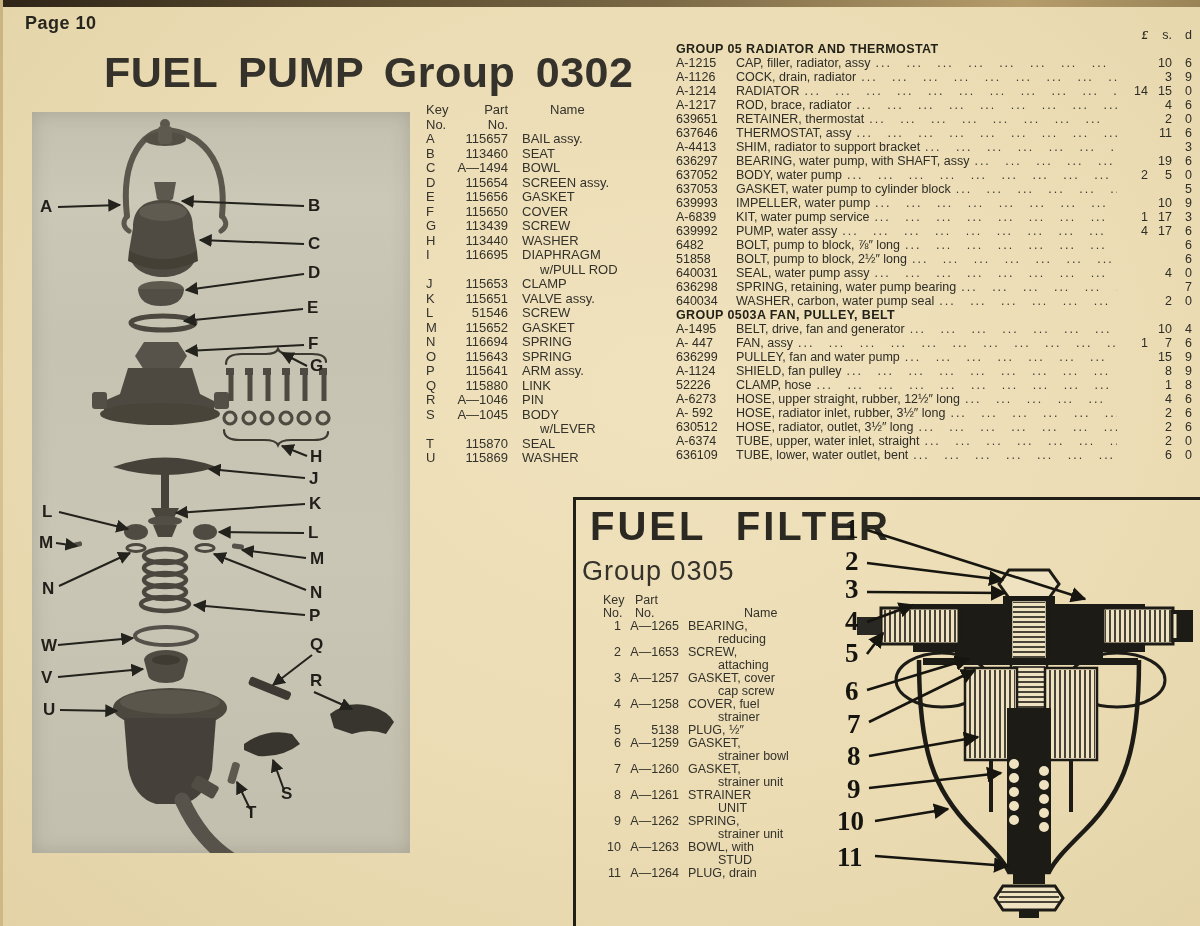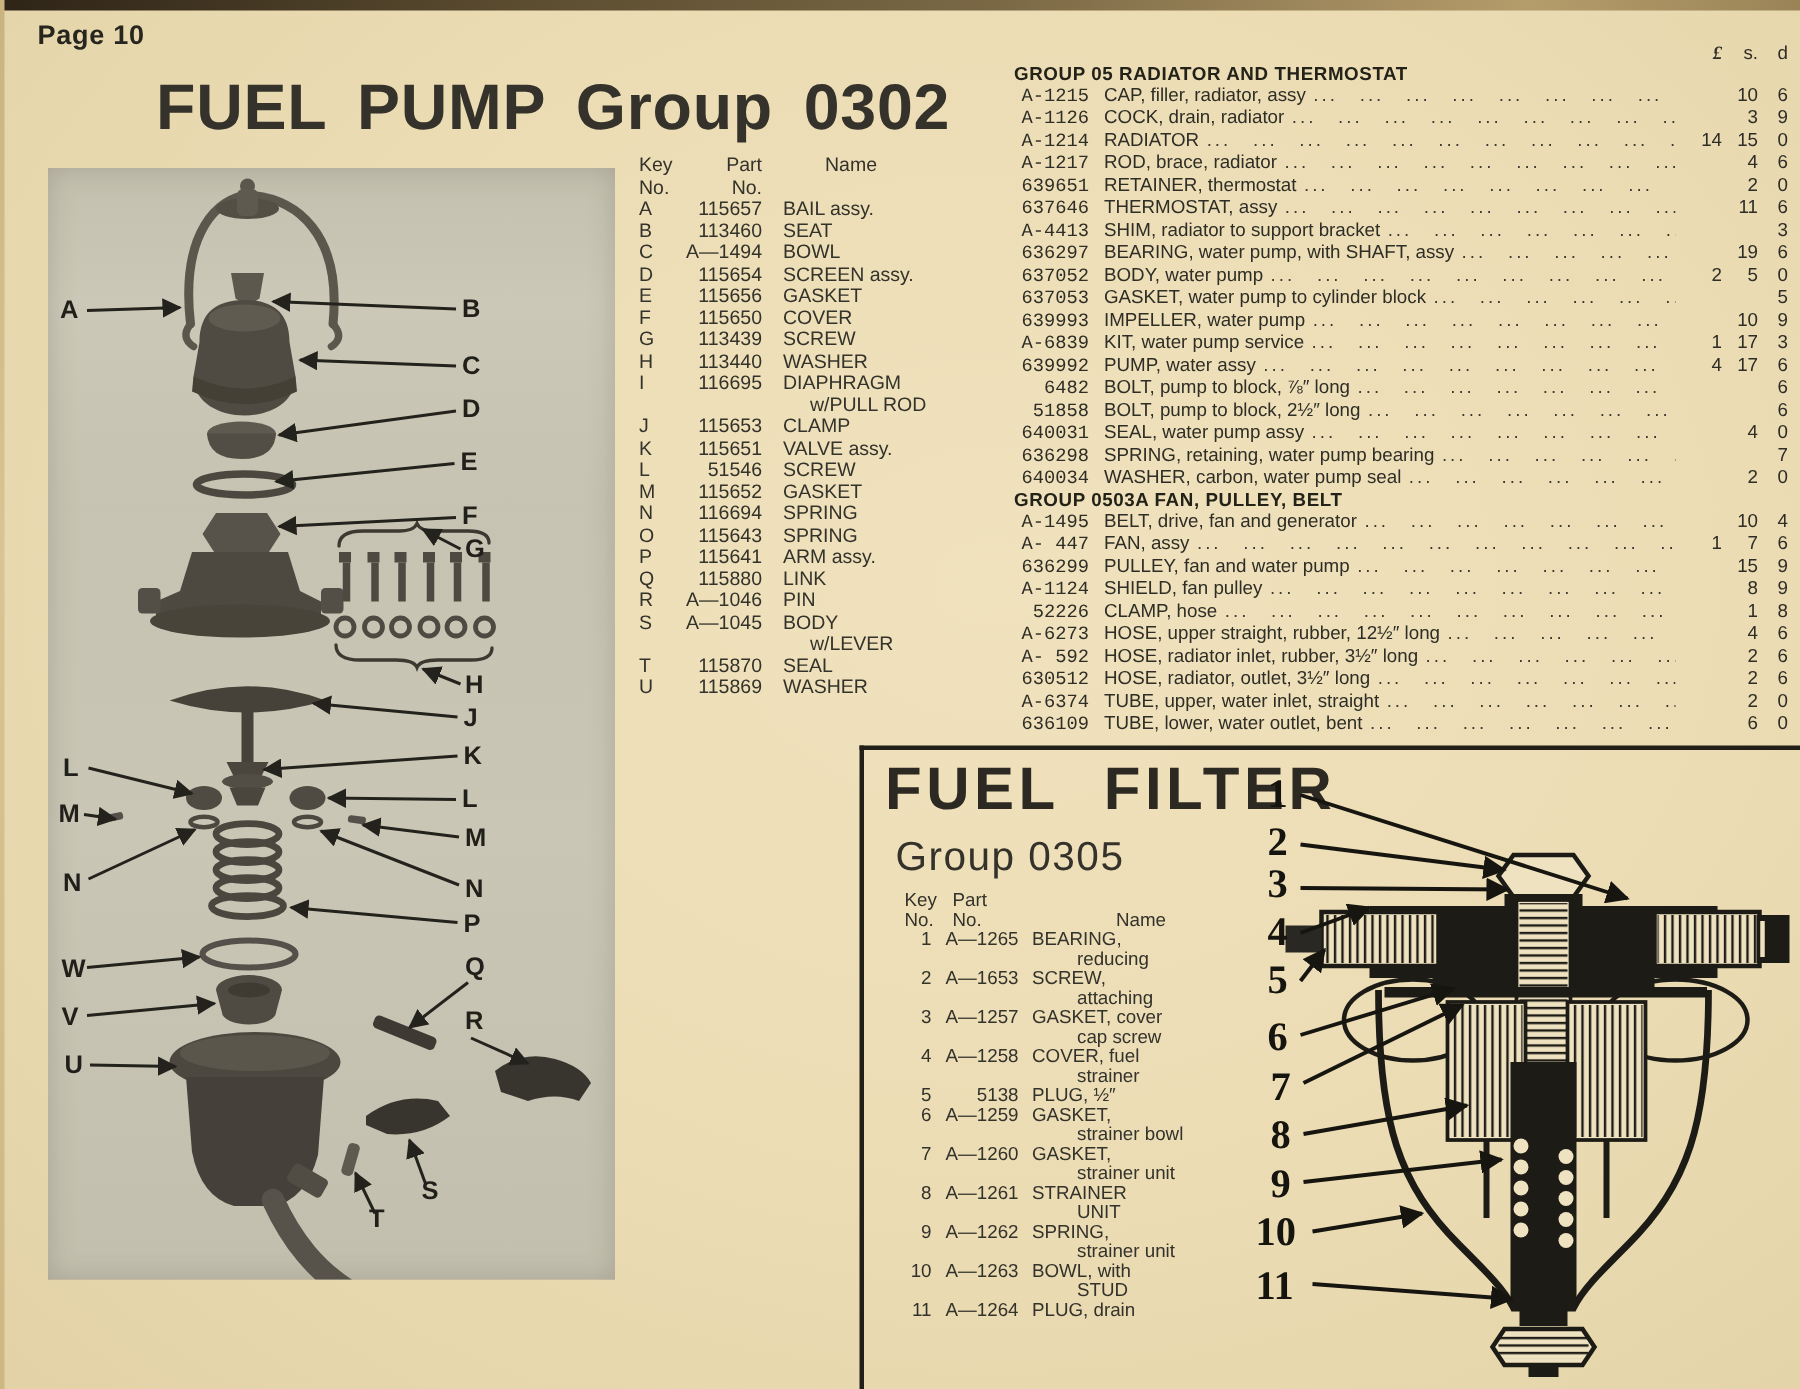--- a/index.html
+++ b/index.html
@@ -22,33 +22,33 @@
   .keytable{position:absolute;left:426px;top:103px;width:252px;font-size:13px;line-height:14.5px;color:#33322b;}
   .krow{display:flex;white-space:nowrap;}
   .kno{width:26px;flex:none;}
   .kpart{width:56px;flex:none;text-align:right;white-space:pre;}
   .kname{margin-left:14px;flex:none;}
   .kwrap{padding-left:18px;}
   .khead .kname{padding-left:28px;}
   
   .pricelist{position:absolute;left:676px;top:28px;width:516px;font-size:12.5px;line-height:14px;color:#2e2d26;}
   .prow{display:flex;align-items:baseline;white-space:nowrap;}
-  .ppart{width:50px;flex:none;text-align:right;white-space:pre;font-family:Liberation Mono, monospace;}
+  .ppart{width:50px;flex:none;white-space:pre;}
   .pname{margin-left:10px;flex:none;}
   .pdots{flex:1;overflow:hidden;white-space:nowrap;margin:0 5px;letter-spacing:2px;word-spacing:9px;color:#3a3931;}
   .pl{width:26px;flex:none;text-align:right;}
   .ps{width:24px;flex:none;text-align:right;}
   .pd{width:20px;flex:none;text-align:right;}
   .pgtitle{font-weight:700;letter-spacing:.4px;color:#232218;white-space:nowrap;}
   .currhead .pl{font-family:"Liberation Serif",serif;font-style:italic;font-weight:700;}
   
   .filterbox{position:absolute;left:573px;top:497px;width:627px;height:429px;
     border-top:3px solid #211f17;border-left:3px solid #211f17;box-sizing:border-box;}
   .filter-title{position:absolute;left:14px;top:4px;font-size:40px;font-weight:700;letter-spacing:3px;word-spacing:16px;color:#2b2922;white-space:nowrap;}
-  .filter-group{position:absolute;left:21px;top:56px;font-size:27px;color:#34322a;letter-spacing:1px;white-space:nowrap;}
+  .filter-group{position:absolute;left:6px;top:56px;font-size:27px;color:#34322a;letter-spacing:1px;white-space:nowrap;}
   .filtertable{position:absolute;left:27px;top:94px;width:228px;font-size:12.5px;line-height:13px;color:#33322b;}
   .frow{display:flex;white-space:nowrap;}
   .fno{width:18px;flex:none;text-align:right;}
   .fpart{width:58px;flex:none;text-align:right;white-space:pre;}
   .fname{margin-left:9px;flex:none;}
   .fwrap{padding-left:30px;}
   .fhead2 .fname{padding-left:42px;}
   .filter-svg{position:absolute;left:247px;top:0;}
   svg text{user-select:none;}
 </style>

